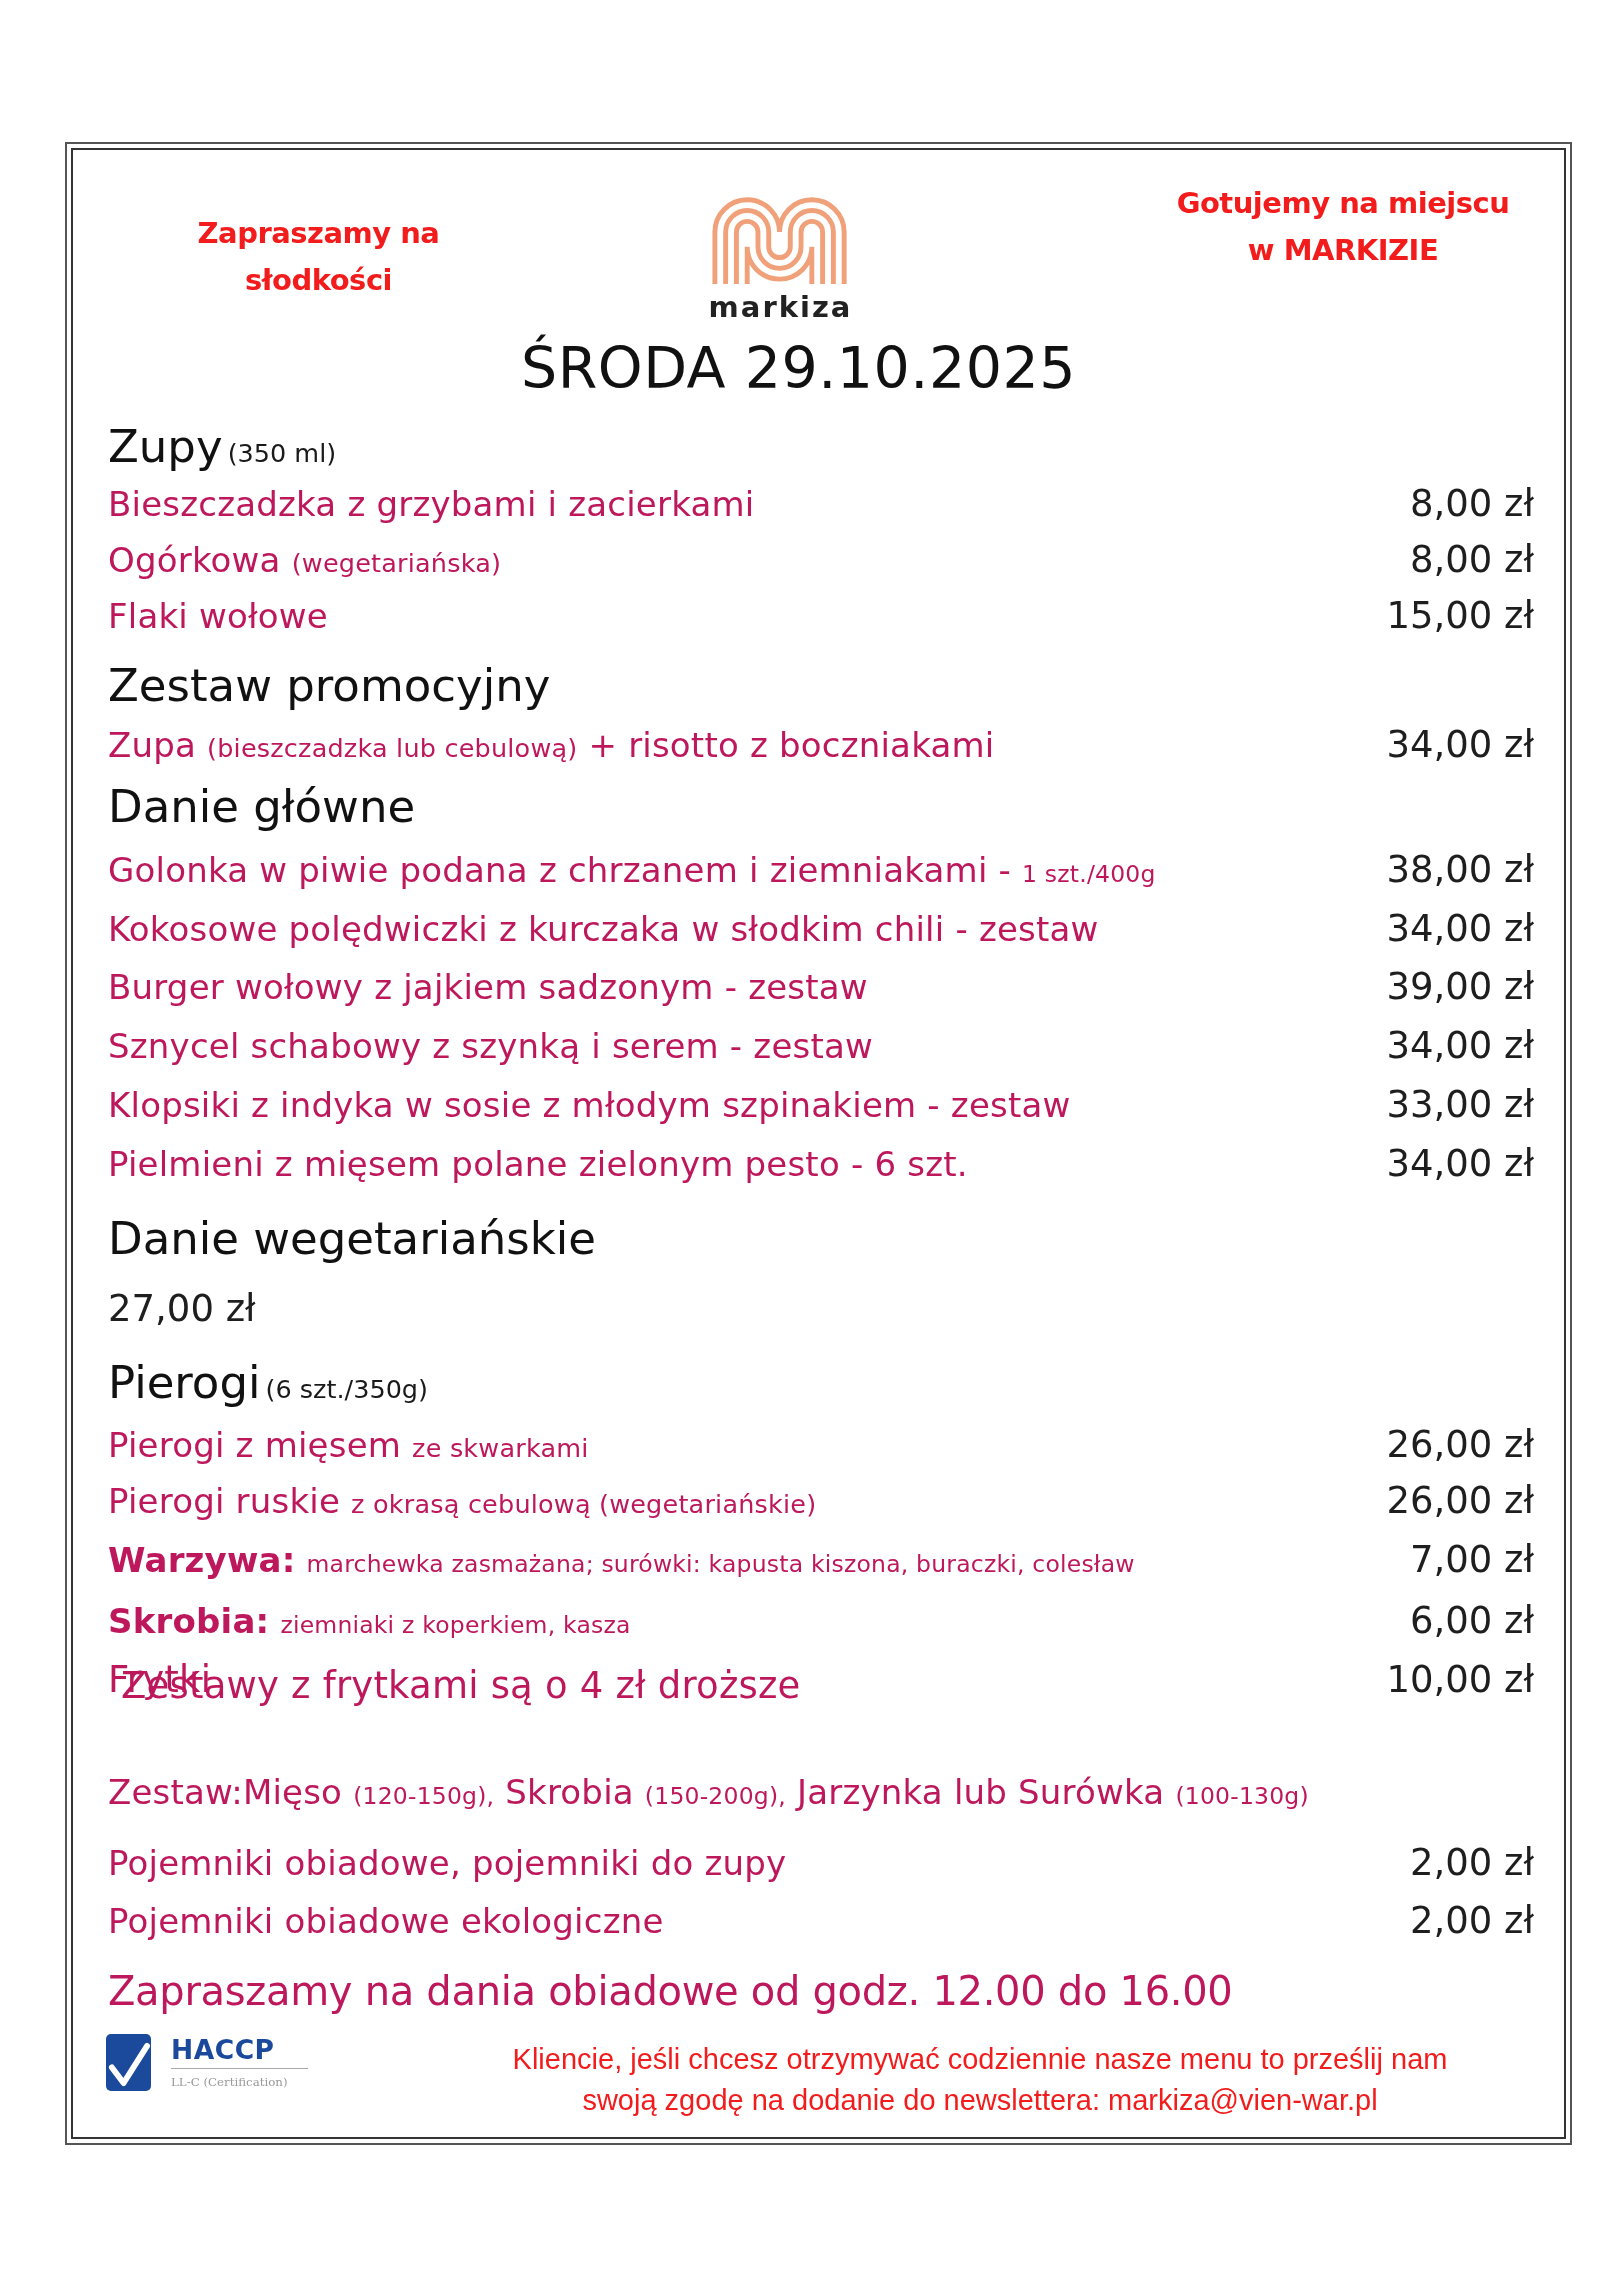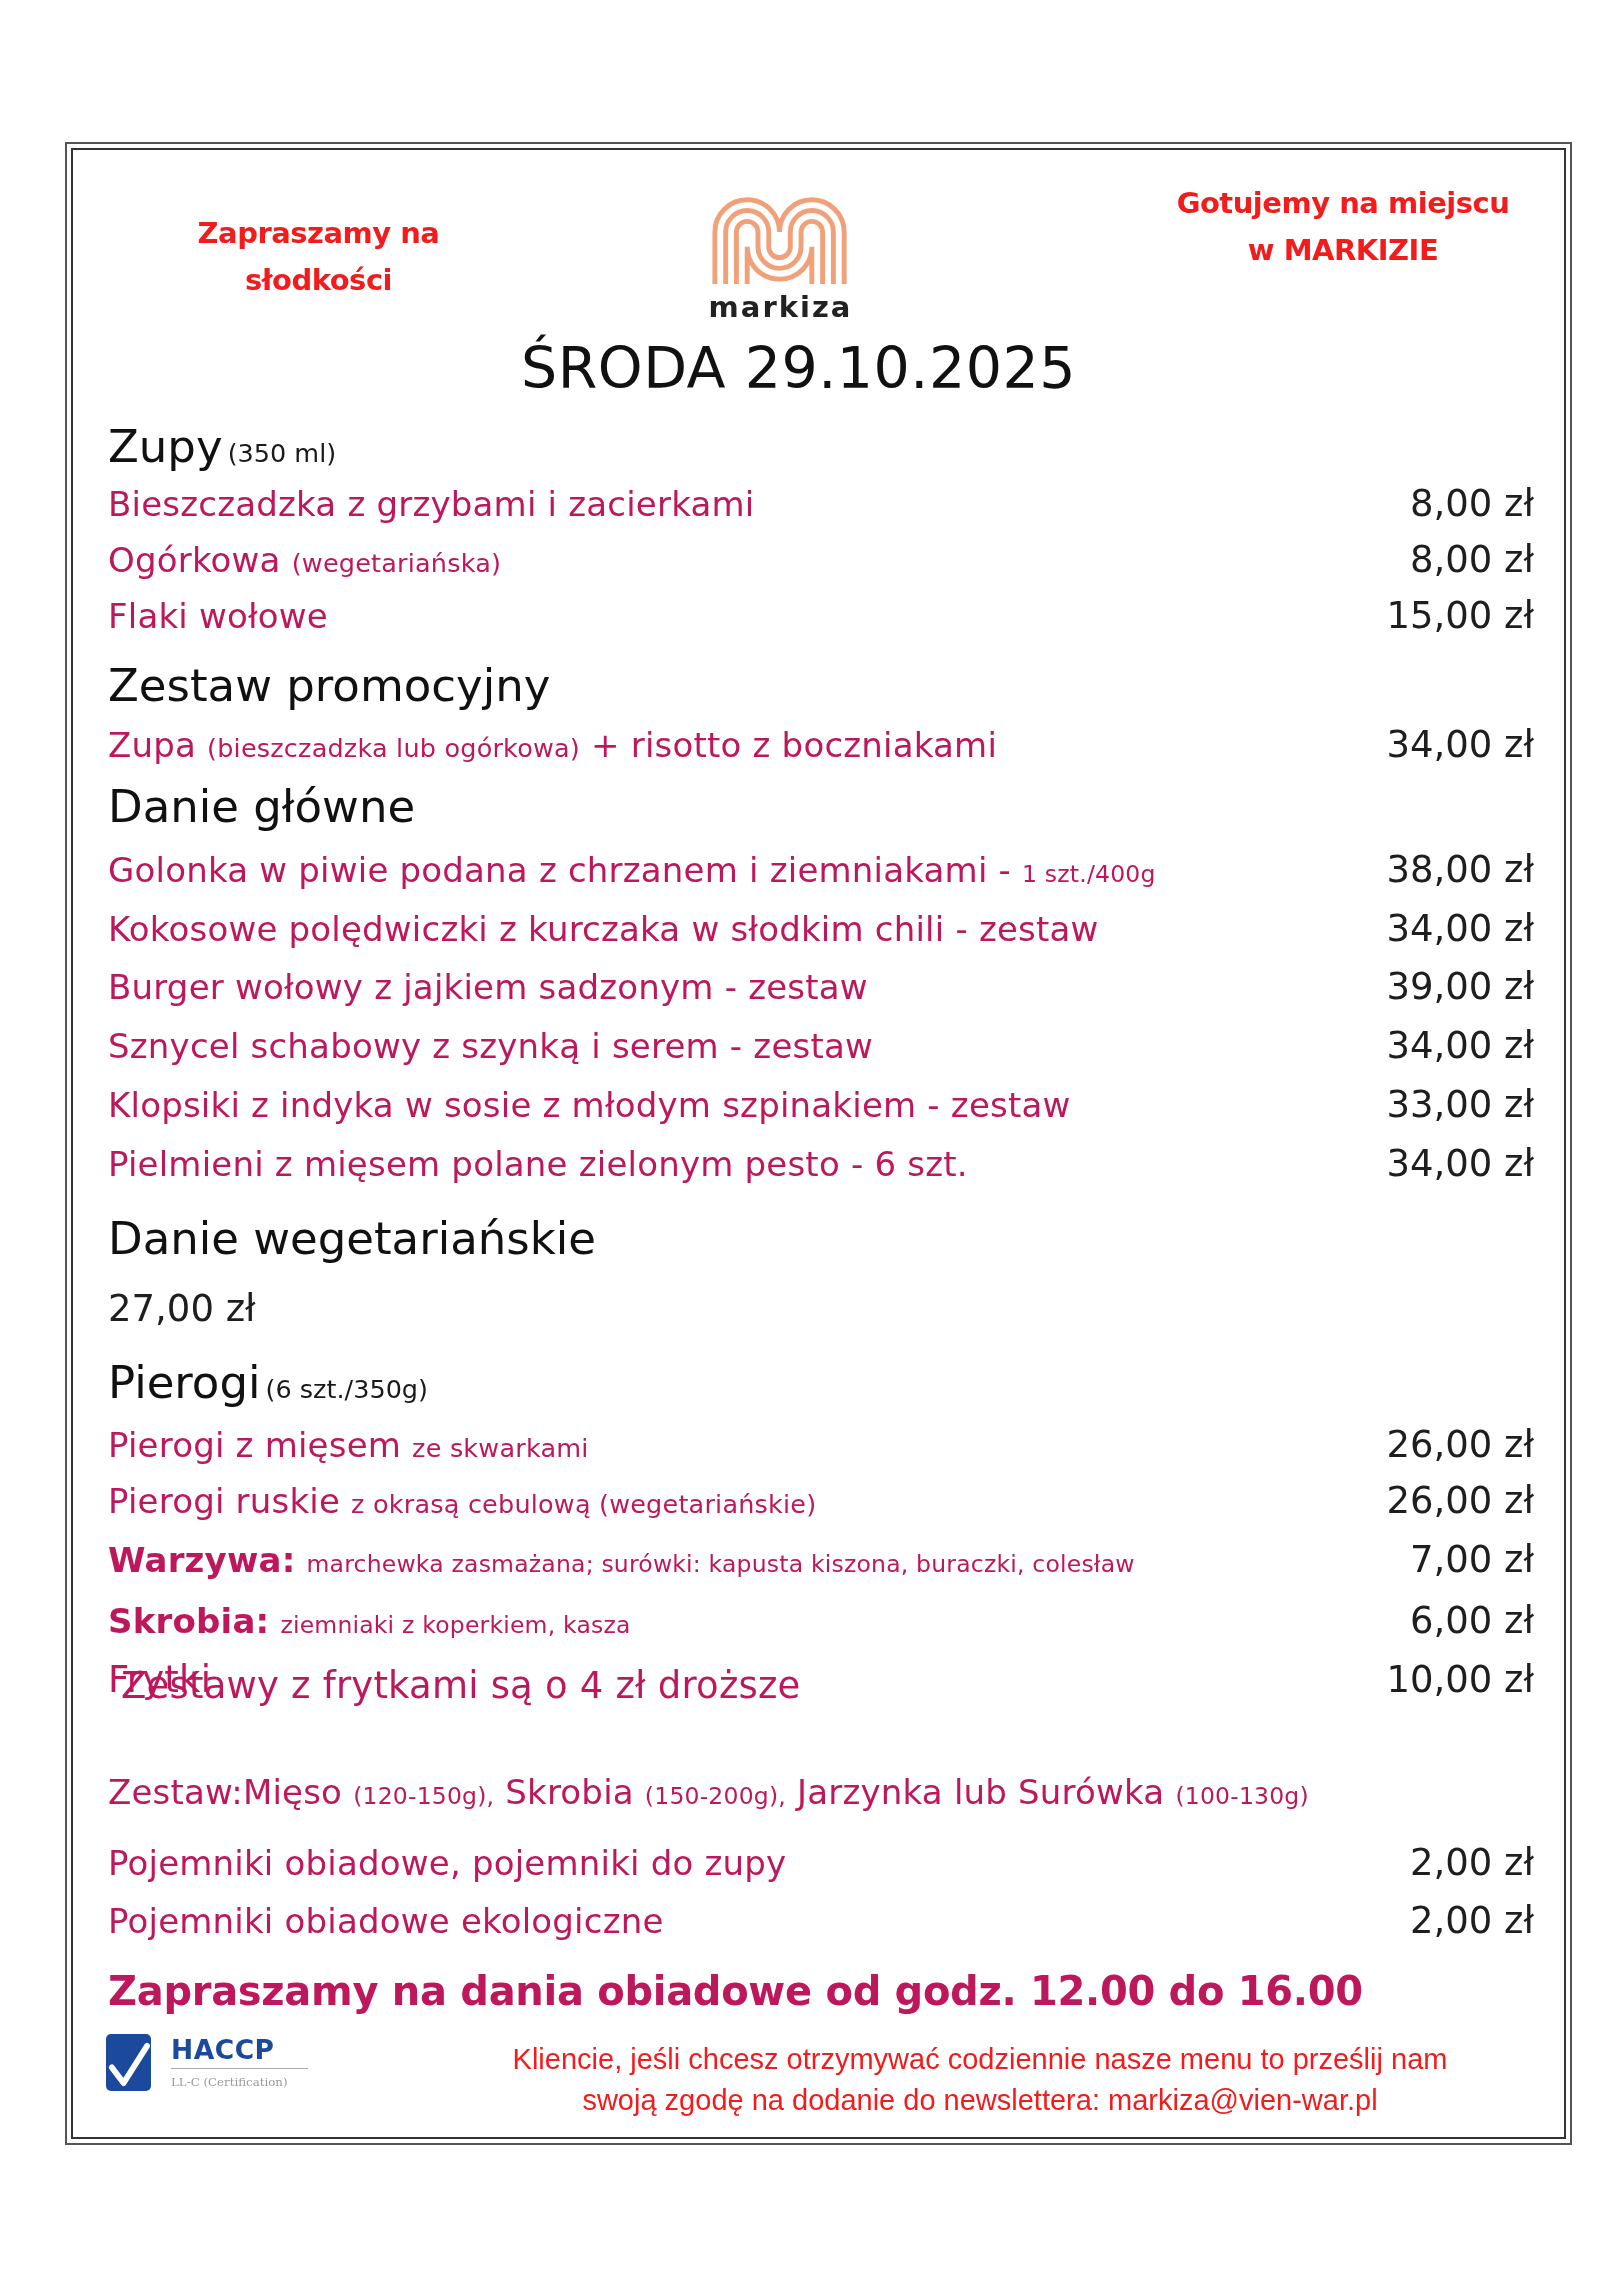--- a/index.html
+++ b/index.html
@@ -78,21 +78,21 @@
 </div>
 <div class="row" style="top:594px;text-align:right;">
   <span class="item">Flaki wołowe</span>
   <span class="price">15,00 zł</span>
 </div>
 
 <div class="row" style="top:659px;">
   <span class="heading">Zestaw promocyjny</span>
 </div>
 <div class="row" style="top:723px;">
-  <span class="item"><span>Zupa</span> <span class="small">(bieszczadzka lub ogórkowa)</span> <span>+ risotto z boczniakami</span></span>
+  <span class="item"><span>Zupa</span> <span class="small">(bieszczadzka lub cebulową)</span> <span>+ risotto z boczniakami</span></span>
   <span class="price">34,00 zł</span>
 </div>
 
 <div class="row" style="top:780px;">
   <span class="heading">Danie główne</span>
 </div>
 <div class="row" style="top:848px;">
   <span class="item"><span>Golonka w piwie podana z chrzanem i ziemniakami -</span> <span class="smaller">1 szt./400g</span></span>
   <span class="price">38,00 zł</span>
 </div>
@@ -165,21 +165,21 @@
 <div class="row" style="top:1841px;">
   <span class="item">Pojemniki obiadowe, pojemniki do zupy</span>
   <span class="price">2,00 zł</span>
 </div>
 <div class="row" style="top:1899px;">
   <span class="item">Pojemniki obiadowe ekologiczne</span>
   <span class="price">2,00 zł</span>
 </div>
 
 <div class="row" style="top:1968px;">
-  <span class="item" style="font-size:40px; font-weight:bold; letter-spacing:-0.3px;">Zapraszamy na dania obiadowe od godz. 12.00 do 16.00</span>
+  <span class="item" style="font-size:40px; font-weight:normal; letter-spacing:-0.3px;">Zapraszamy na dania obiadowe od godz. 12.00 do 16.00</span>
 </div>
 
 <div class="abs haccp">
   <div class="haccp-box">
     <svg width="45" height="57" viewBox="0 0 46 58">
       <path d="M6 34 L18 50 L42 12" fill="none" stroke="#ffffff" stroke-width="6" stroke-linecap="round" stroke-linejoin="round"></path>
     </svg>
   </div>
   <div class="haccp-title">HACCP</div>
   <div class="haccp-line"></div>

